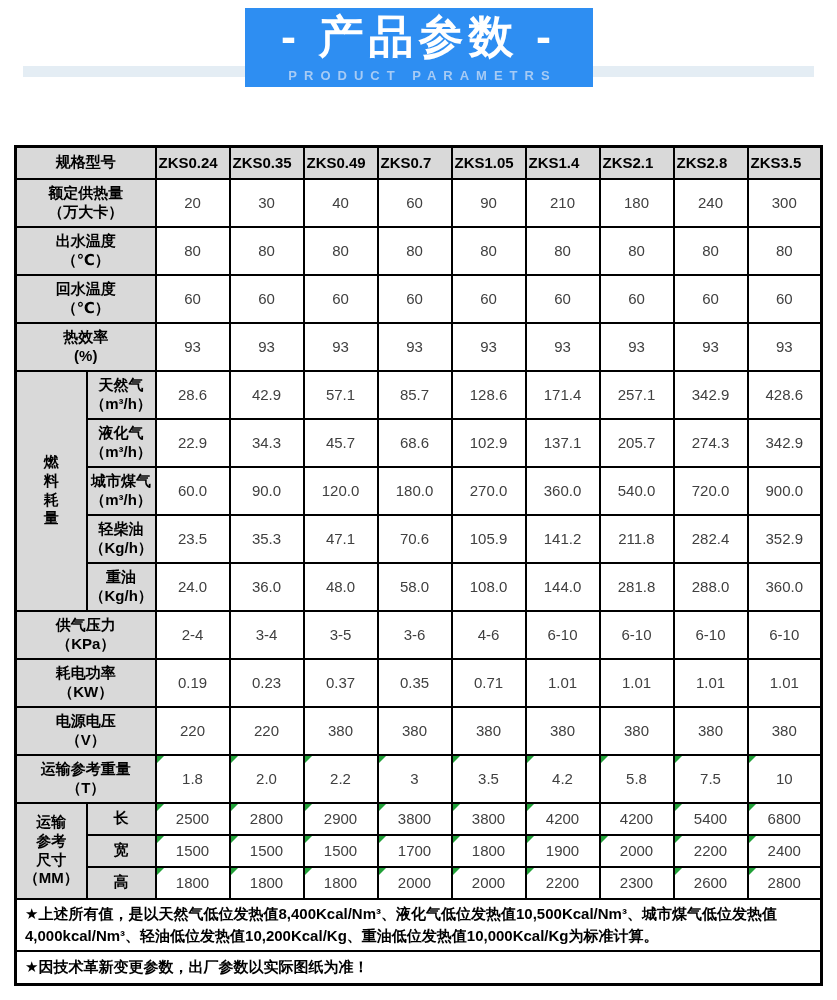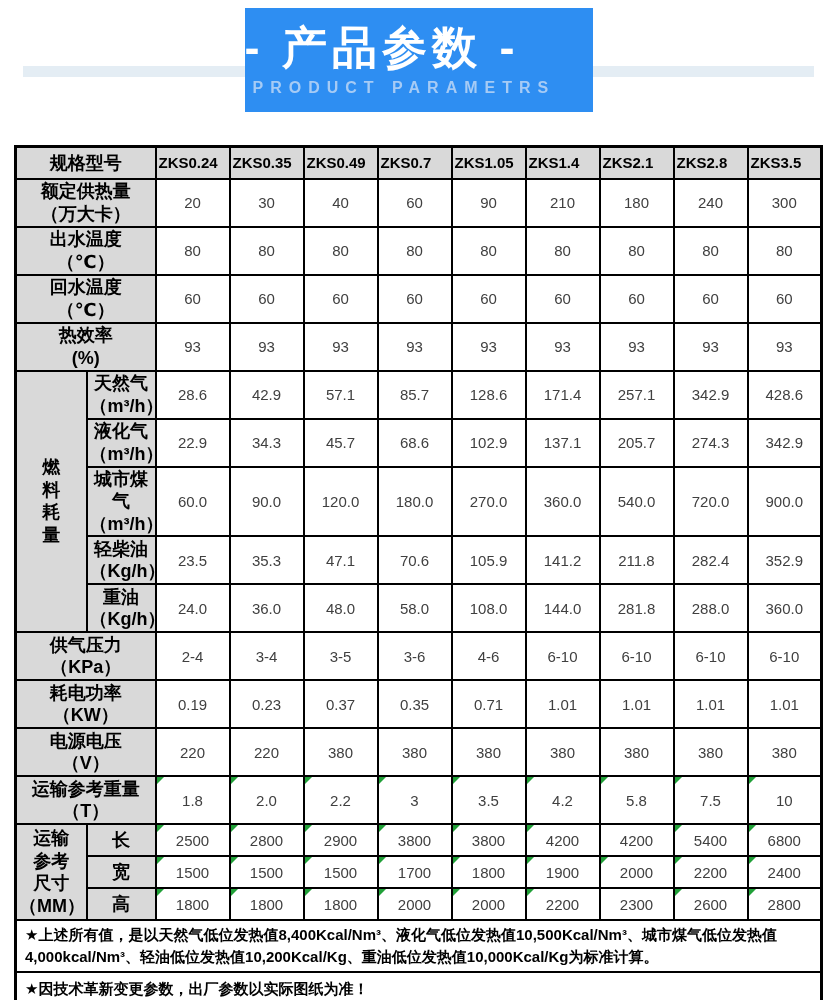--- a/index.html
+++ b/index.html
@@ -9,43 +9,43 @@
   *{box-sizing:border-box;}
   html,body{margin:0;padding:0;}
   body{
     width:837px;height:1000px;background:#fff;overflow:hidden;
     font-family:"Liberation Sans","DejaVu Sans",sans-serif;
   }
   
   .banner-wrap{position:relative;height:127px;}
   .banner-band{position:absolute;top:58px;left:23px;right:23px;height:11px;background:var(--band);}
   .banner{
-    position:relative;width:348px;height:104px;margin:8px auto 0;background:var(--blue);
-    display:flex;flex-direction:column;justify-content:center;
+    position:relative;width:348px;height:79px;margin:8px auto 0;background:var(--blue);
+    display:flex;flex-direction:column;align-items:center;justify-content:center;
   }
   .banner-title{
     color:#fff;font-size:45px;font-weight:bold;letter-spacing:5px;line-height:1.1;
     white-space:nowrap;
   }
   .banner-sub{
-    color:var(--sub);font-size:16px;font-weight:bold;letter-spacing:7px;margin-top:6px;
+    color:var(--sub);font-size:13px;font-weight:bold;letter-spacing:7px;margin-top:6px;
     white-space:nowrap;
     margin-left:8px;
   }
   
   table.spec{
     border-collapse:collapse;margin:10px 0 0 14px;width:809px;table-layout:fixed;
     border:3px solid var(--grid);
   }
   col.c-lbl1{width:71px;} col.c-lbl2{width:69px;}
   td,th{border:2px solid var(--grid);padding:0 2px;overflow:hidden;}
   tr.h32{height:32px;} tr.h48{height:48px;} tr.h52{height:52px;} tr.h34{height:34px;margin-top:16px;}
   .lbl{
     background:var(--fill);font-weight:bold;color:#000;text-align:center;
-    font-size:18px;line-height:1.25;white-space:pre-line;
+    font-size:15px;line-height:1.25;white-space:pre-line;
   }
   th.model{
     background:var(--fill);font-weight:bold;color:#000;text-align:left;font-size:15px;
   }
   td.val{
     background:#fff;color:var(--vtext);text-align:center;font-size:15px;font-weight:normal;
     position:relative;
   }
   .tri{
     position:absolute;top:0;left:0;width:0;height:0;display:block;

